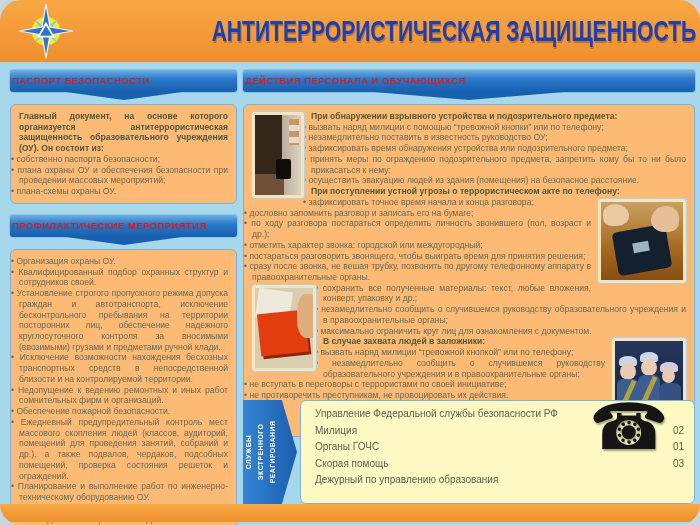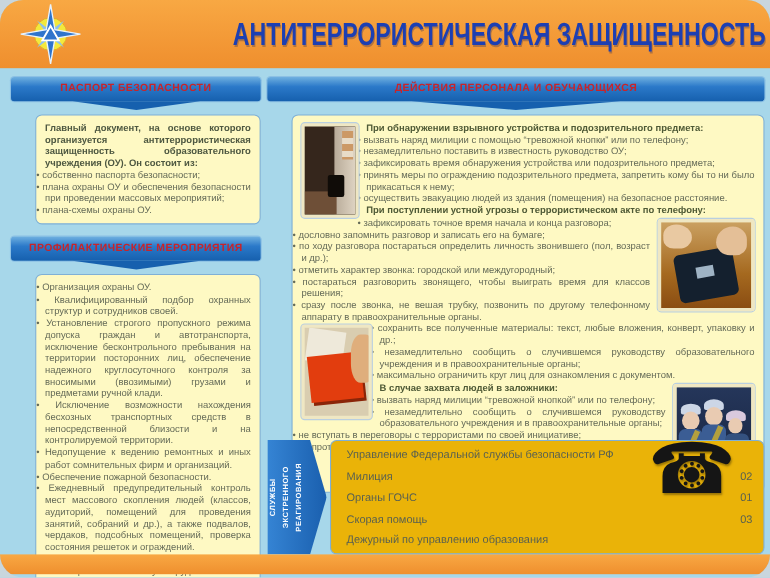--- a/index.html
+++ b/index.html
@@ -25,40 +25,39 @@
     font-size:27px; font-weight:bold; color:#1d3fb2;
     transform:scale(0.78,1.08); transform-origin:right center;
     text-shadow:1px 2px 0 rgba(25,35,95,.30);
     letter-spacing:0px;
   }
   
   .col-left  { position:absolute; left:10px;  top:70px; width:227px; }
   .col-right { position:absolute; left:243px; top:70px; width:452px; }
   
   .banner {
-    position:relative; text-align:center; border-radius:3px;
+    position:relative; text-align:left; border-radius:3px;
     padding:5px 2px 6px 2px;
     background:linear-gradient(180deg,#6fb0e0 0%,#2b79c9 40%,#1660ae 100%);
     font-size:9.5px; font-weight:bold; color:#c8242a; letter-spacing:.4px;
     box-shadow:0 0 0 1px #8cc0e4;
   }
   .banner::after {
     content:""; position:absolute; top:100%; left:50%; transform:translateX(-50%);
     width:0; height:0;
     border-left:58px solid transparent; border-right:58px solid transparent;
     border-top:8px solid #1660ae;
   }
   .col-right .banner::after { border-left-width:95px; border-right-width:95px; }
   
   .panel {
-    background:#fef9c3; border:1px solid #7fb0d6; border-radius:6px;
+    background:#fdba74; border:1px solid #7fb0d6; border-radius:6px;
     padding:6px 8px; margin-top:12px;
     color:#646a57; font-size:8.6px; line-height:1.25;
     text-align:justify;
-    margin-left:22px;
   }
   .intro { font-weight:bold; color:#4e5841; }
   ul.bullets { margin:0; padding:0; list-style:none; }
   ul.bullets li { padding-left:0; text-indent:-8px; }
   ul.bullets li::before { content:"• "; }
   .grp-heading { font-weight:bold; color:#4f5a36;padding-left:20px; }
   .right-panel { min-height:276px; }
   .col-left .panel + .banner { margin-top:11px; }
   
   .ph { position:relative; overflow:hidden; border:3px solid #efe7c3; border-radius:3px;
@@ -96,22 +95,22 @@
     clip-path:polygon(0 0,72% 0,100% 50%,72% 100%,0 100%);
   }
   .svc-vert {
     position:absolute; left:0; top:0; width:104px; height:40px;
     transform:rotate(-90deg) translateX(-104px); transform-origin:top left;
     text-align:center; color:#ffffff; font-weight:bold; font-size:6.8px;
     line-height:1.75; letter-spacing:.5px;
   }
   .svc-panel {
     position:absolute; left:57px; top:0; width:395px; height:104px; box-sizing:border-box;
-    background:#eab308; border:1px solid #7fb0d6; border-radius:6px;
-    padding:7px 10px 6px 14px;
+    background:#fef9c3; border:1px solid #7fb0d6; border-radius:6px;
+    padding:7px 10px 18px 14px;
     display:flex; flex-direction:column; justify-content:space-between;
     font-size:10px; color:#5a6150;
   }
   .svc-row { display:flex; justify-content:space-between; }
   .phone-glyph {
     position:absolute; left:288px; top:-6px; z-index:2;
     font-size:64px; line-height:1; color:#151515;
     text-shadow:1px 2px 2px rgba(0,0,0,.35);
     font-family:"DejaVu Sans", sans-serif;
   }
@@ -182,21 +181,21 @@
         <i class="device"></i>
         <i class="screen"></i>
         <i class="hand1"></i>
         <i class="hand2"></i>
       </div>
       <ul class="bullets">
         <li>зафиксировать точное время начала и конца разговора;</li>
         <li>дословно запомнить разговор и записать его на бумаге;</li>
         <li>по ходу разговора постараться определить личность звонившего (пол, возраст и др.);</li>
         <li>отметить характер звонка: городской или междугородный;</li>
-        <li>постараться разговорить звонящего, чтобы выиграть время для классов решения;</li>
+        <li>постараться разговорить звонящего, чтобы выиграть время для принятия решения;</li>
         <li>сразу после звонка, не вешая трубку, позвонить по другому телефонному аппарату в правоохранительные органы.</li>
       </ul>
 
       <div class="ph ph3">
         <i class="paper"></i>
         <i class="folder"></i>
         <i class="hand"></i>
       </div>
       <ul class="bullets">
         <li>сохранить все полученные материалы: текст, любые вложения, конверт, упаковку и др.;</li>

